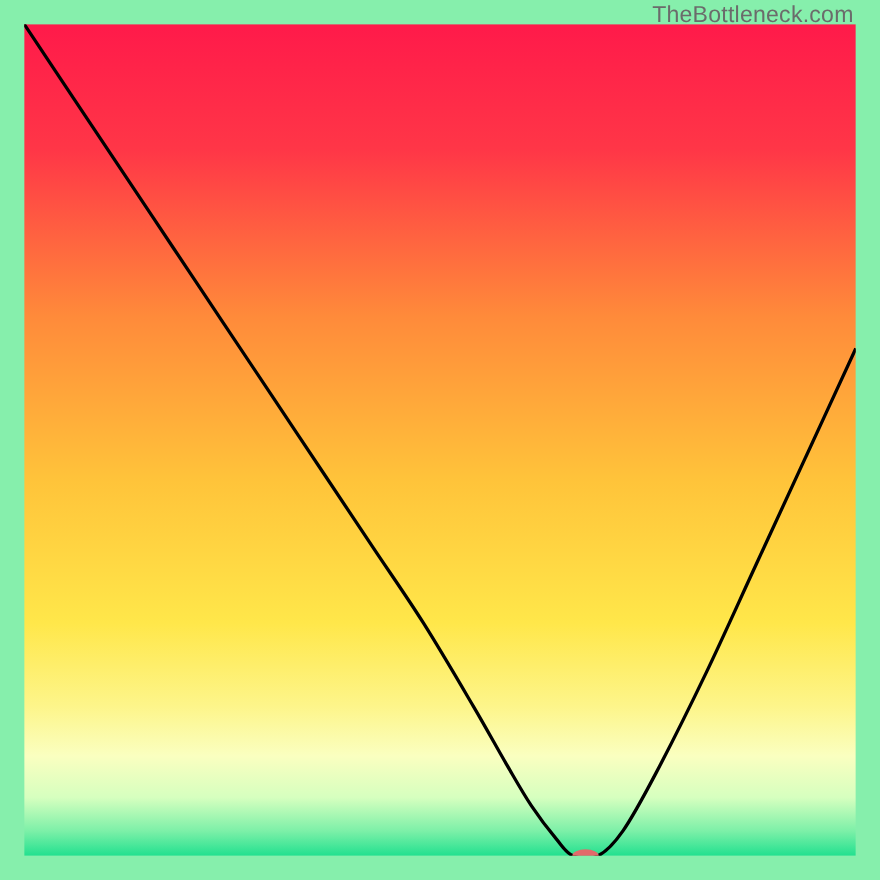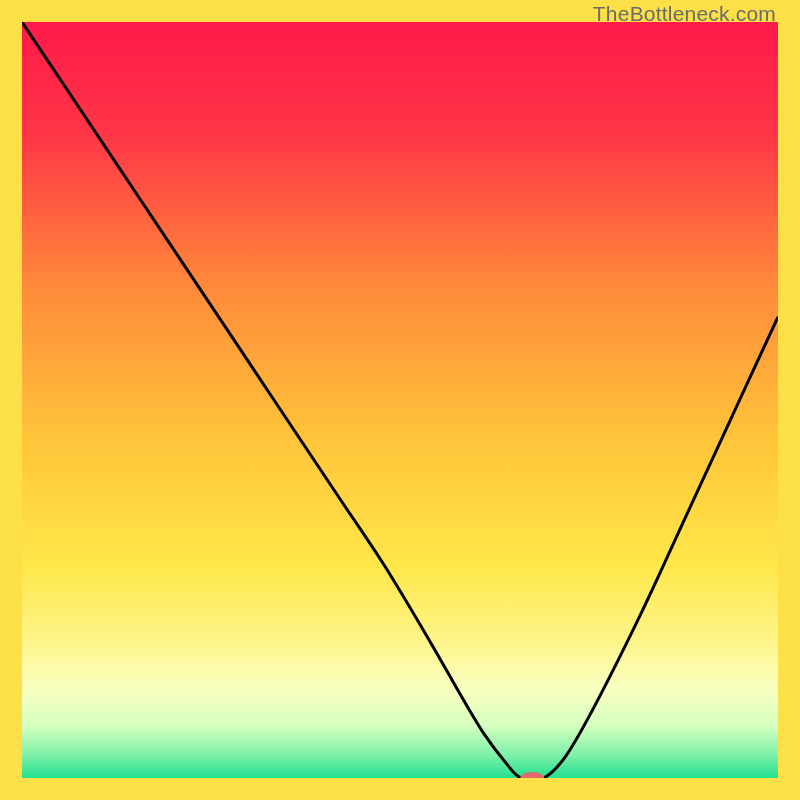--- a/index.html
+++ b/index.html
@@ -9,21 +9,21 @@
     height: 800px;
     background: #000000;
     font-family: Arial, Helvetica, sans-serif;
   }
   .frame {
     position: absolute;
     left: 0;
     top: 0;
     width: 800px;
     height: 800px;
-    background: #fde047;
+    background: #86efac;
   }
   .plot-area {
     position: absolute;
     left: 22px;
     top: 22px;
     width: 756px;
     height: 756px;
   }
   .watermark {
     position: absolute;

